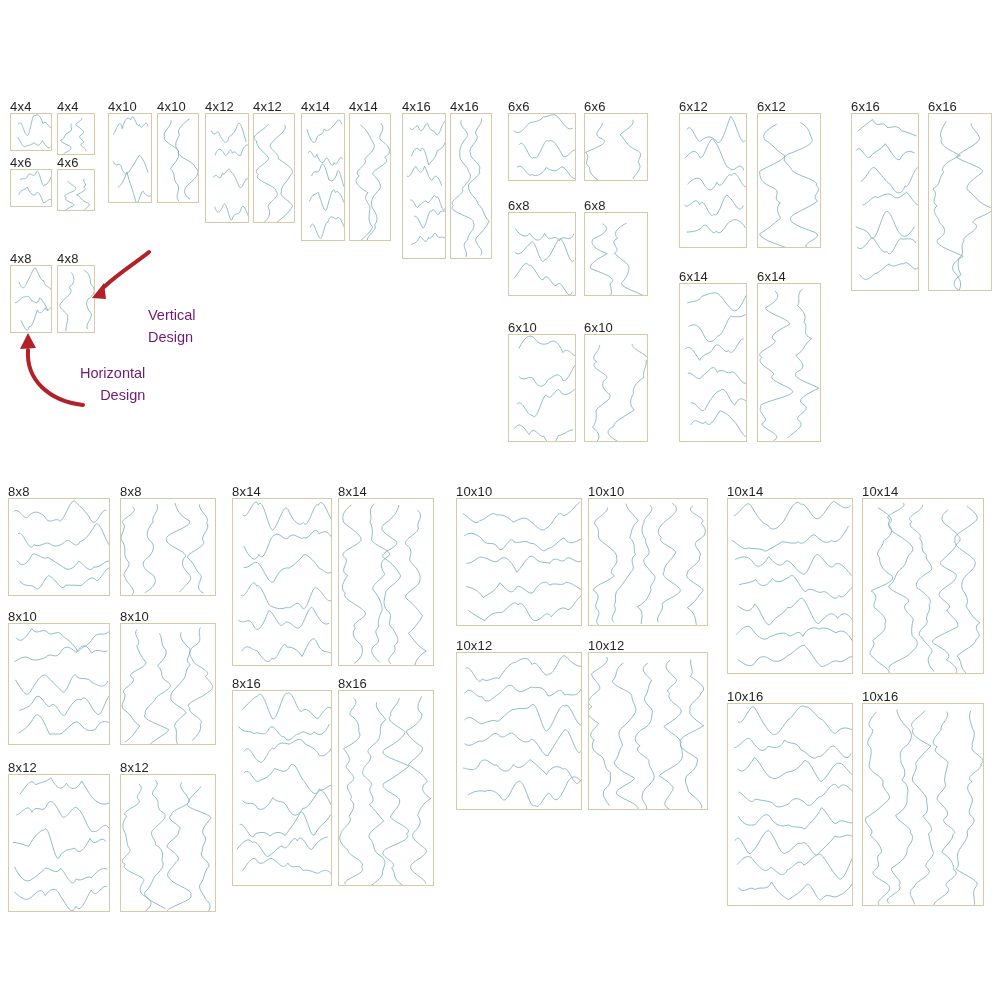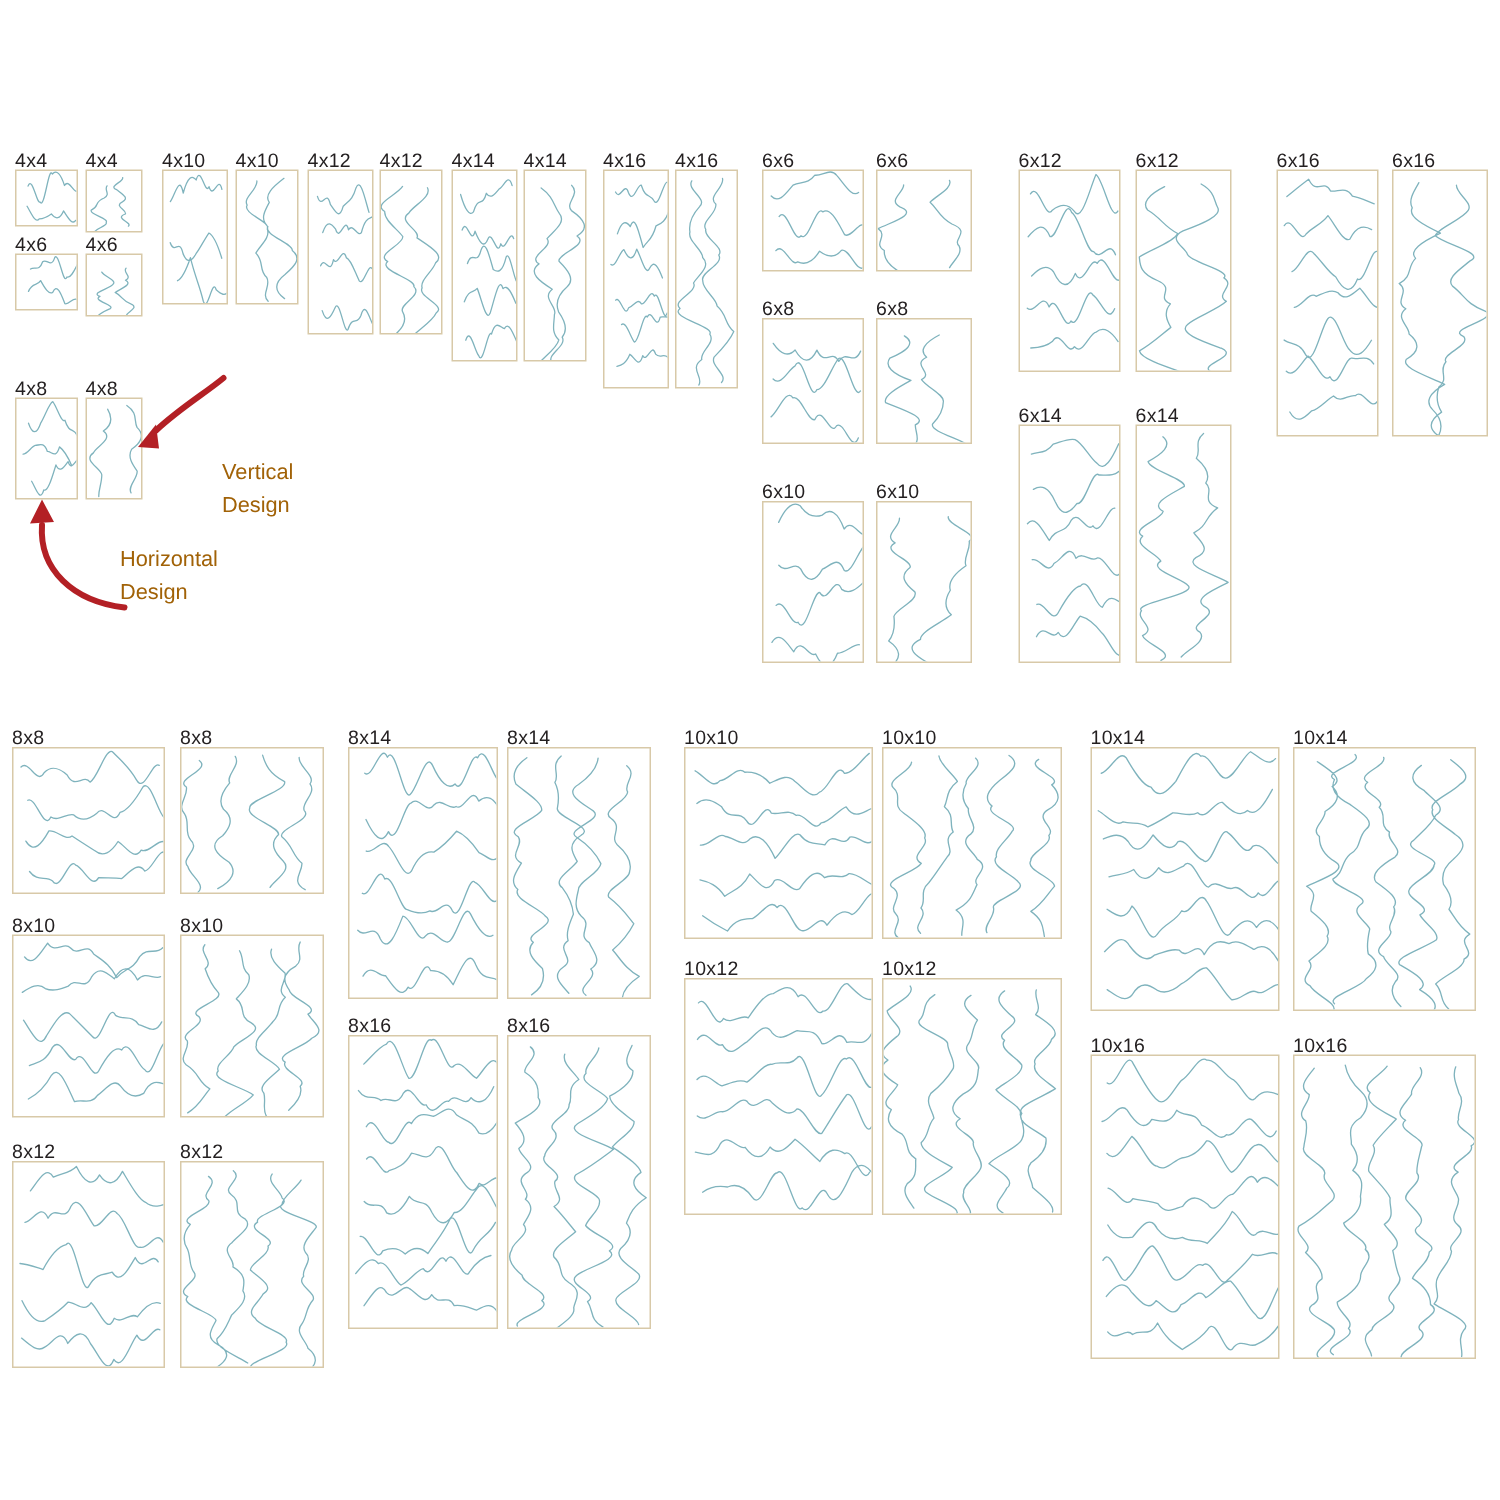--- a/index.html
+++ b/index.html
@@ -40,21 +40,21 @@
     font-size: 13px;
     color: #231f20;
     white-space: nowrap;
     letter-spacing: 0.2px;
   }
   .anno-label {
     position: absolute;
     font-family: "Liberation Sans", sans-serif;
     font-size: 14.5px;
     line-height: 1.5;
-    color: #a16207;
+    color: #701a75;
     white-space: pre;
   }
   .arrow-layer {
     position: absolute;
     left: 0; top: 0;
     width: 1000px;
     height: 1000px;
     pointer-events: none;
   }
 </style>
@@ -321,21 +321,21 @@
       </svg>
     </div>
     <div class="panel-label" style="left: 862px; top: 689px;">10x16</div>
     <div class="panel" style="left: 862px; top: 703px; width: 122px; height: 203px; border-color: rgb(216, 201, 168);">
       <svg viewBox="0 0 122 203" preserveAspectRatio="none">
         <path d="M13.4,8.2C8.7,14.5 1.6,20.7 10.0,26.0C10.2,32.2 -0.0,38.4 7.6,43.7C9.5,49.9 6.8,56.1 6.3,61.4C3.7,67.6 21.7,73.8 20.5,79.2C17.6,85.4 30.7,91.6 25.9,96.9C18.8,103.1 13.1,109.3 3.0,114.6C-0.8,120.8 14.1,127.0 7.5,132.3C13.7,138.5 19.6,144.7 18.6,150.1C8.9,156.3 22.0,162.5 11.7,167.8C4.0,174.0 28.2,180.2 27.1,185.5C28.2,191.7 10.9,197.9 16.4,203.2M34.4,6.1C35.5,12.3 39.3,18.5 45.0,23.8C51.6,30.0 49.6,36.2 44.8,41.6C34.5,47.8 39.0,54.0 38.5,59.3C43.1,65.5 44.1,71.7 39.5,77.0C48.4,83.2 45.0,89.4 44.7,94.7C45.7,101.0 42.1,107.2 33.3,112.5C34.3,118.7 51.2,124.9 48.0,130.2C55.1,136.4 44.7,142.6 44.8,147.9C45.1,154.1 37.9,160.3 29.0,165.7C28.0,171.9 41.5,178.1 36.6,183.4C43.4,189.6 17.1,195.8 26.3,201.1M62.8,6.9C58.5,13.2 43.9,19.4 51.3,24.7C46.4,30.9 59.6,37.1 69.0,42.4C63.3,48.6 56.5,54.8 53.3,60.1C56.9,66.3 48.3,72.5 50.5,77.9C55.6,84.1 62.7,90.3 64.8,95.6C63.9,101.8 68.9,108.0 60.9,113.3C65.2,119.5 74.5,125.7 66.6,131.0C68.1,137.2 68.6,143.4 71.2,148.8C73.8,155.0 58.7,161.2 66.0,166.5C73.0,172.7 51.9,178.9 52.6,184.2C42.7,190.4 51.9,196.6 52.2,201.9M85.2,7.9C89.6,14.1 77.8,20.3 79.4,25.6C76.0,31.8 66.1,38.0 75.3,43.3C67.0,49.5 89.7,55.8 86.1,61.1C84.8,67.3 82.5,73.5 83.0,78.8C88.0,85.0 73.3,91.2 75.6,96.5C79.8,102.7 90.1,108.9 84.4,114.3C74.1,120.5 100.0,126.7 91.3,132.0C91.7,138.2 81.8,144.4 80.0,149.7C90.0,155.9 92.2,162.1 92.2,167.4C102.5,173.6 77.8,179.8 86.1,185.2C92.1,191.4 71.0,197.6 72.3,202.9M109.3,7.3C106.6,13.5 110.0,19.7 111.4,25.0C116.2,31.2 109.9,37.4 111.2,42.8C106.9,49.0 129.3,55.2 119.7,60.5C123.0,66.7 100.6,72.9 110.9,78.2C101.2,84.4 109.9,90.6 111.1,95.9C112.3,102.1 103.8,108.4 110.6,113.7C118.7,119.9 102.6,126.1 106.4,131.4C106.3,137.6 99.0,143.8 97.1,149.1C93.4,155.3 100.3,161.5 94.6,166.9C104.1,173.1 121.0,179.3 114.7,184.6C110.1,190.8 114.3,197.0 113.3,202.3" fill="none" stroke="#7fb3bd" stroke-width="0.9" stroke-linecap="round" stroke-linejoin="round"></path>
       </svg>
     </div>
     <div class="anno-label" style="left: 148px; top: 305px;">Vertical
 Design</div>
-    <div class="anno-label" style="left: 80px; top: 363px;">Horizontal
+    <div class="anno-label" style="left: 80px; top: 363px; text-align: right;">Horizontal
 Design</div>
   </div>
 
 <svg class="arrow-layer" viewBox="0 0 1000 1000">
   <path d="M149,252 C137,262 120,272 104,287" fill="none" stroke="#b32025" stroke-width="4" stroke-linecap="round"></path>
   <path d="M92,298 L104,283 L106,299 Z" fill="#b32025"></path>
   <path d="M83,405 C49,401 26,380 28,350" fill="none" stroke="#b32025" stroke-width="4" stroke-linecap="round"></path>
   <path d="M28,333 L36,348 L20,349 Z" fill="#b32025"></path>
 </svg>
 

